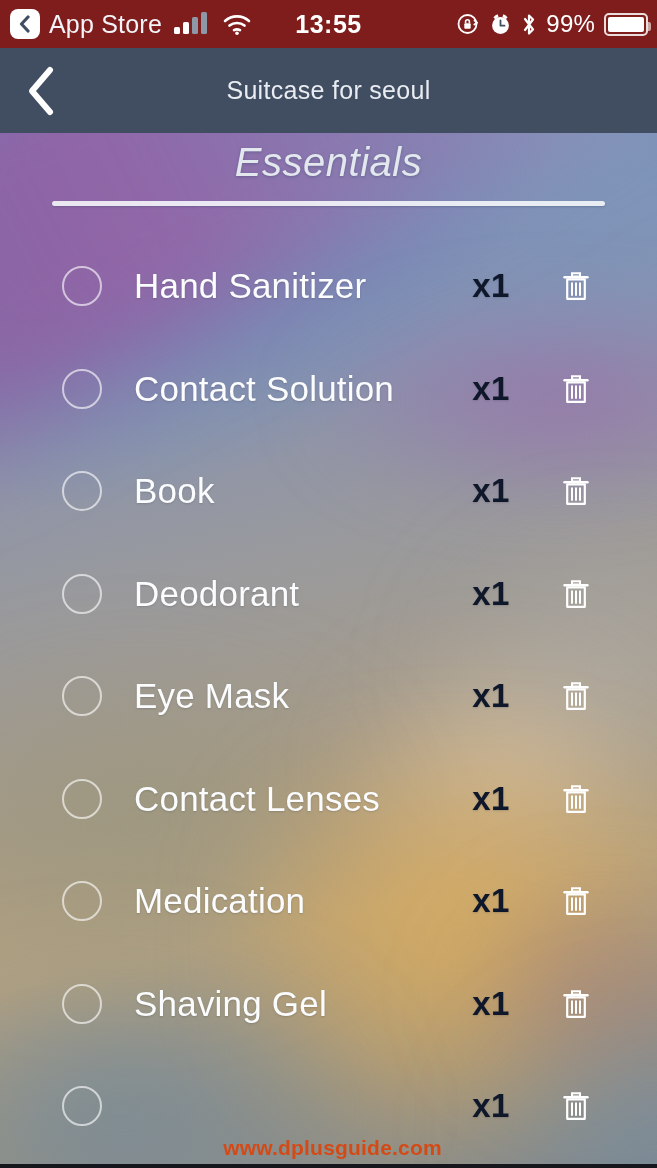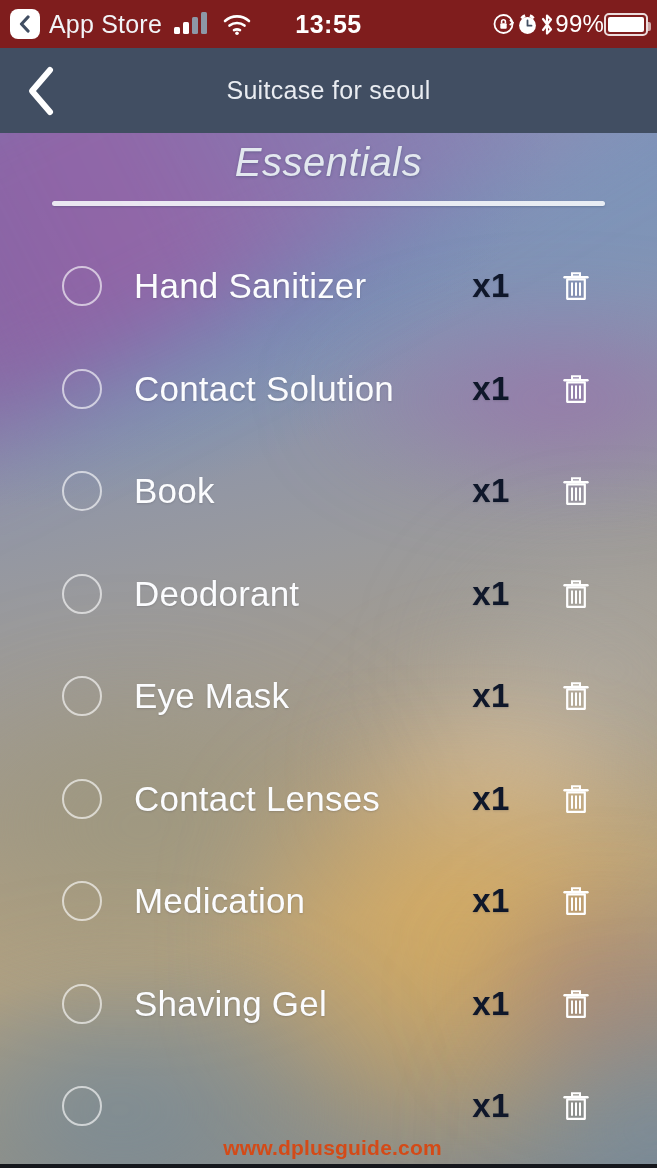--- a/index.html
+++ b/index.html
@@ -185,20 +185,21 @@
     font-size: 25px;
     font-weight: bold;
     letter-spacing: 0.5px;
     color: #ffffff;
   }
   .sb-right {
     position: absolute;
     right: 9px;
     display: flex;
     align-items: center;
+    gap: 9px;
   }
   .sb-batt-text {
     font-size: 24px;
     color: #ffffff;
     letter-spacing: 0.2px;
   }
   .battery {
     position: relative;
     width: 44px; height: 23px;
     border: 2px solid rgba(255,255,255,0.85);

